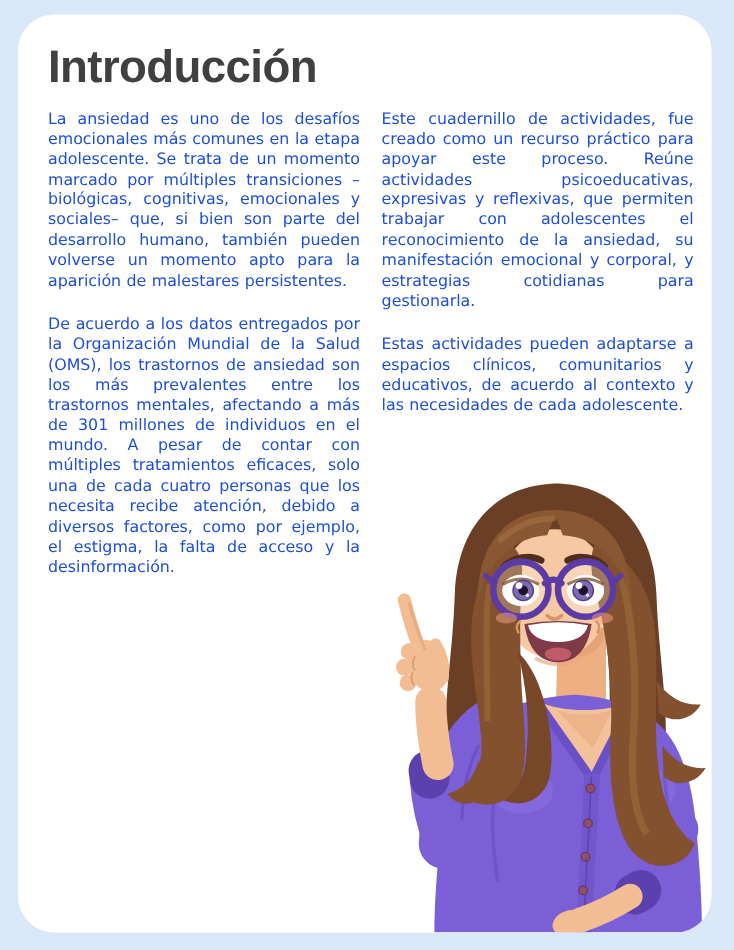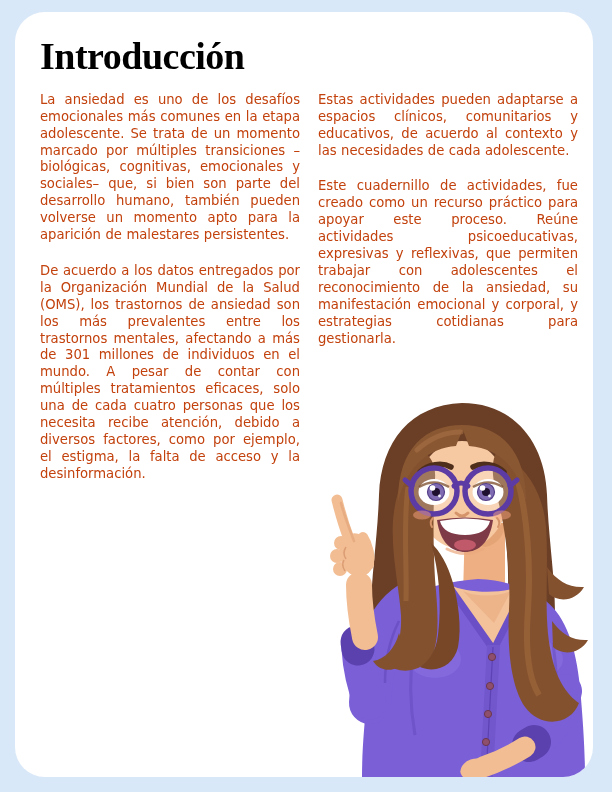--- a/index.html
+++ b/index.html
@@ -16,39 +16,39 @@
     left: 15px;
     top: 12px;
     width: 578px;
     height: 765px;
     background: #ffffff;
     border-radius: 30px;
     overflow: hidden;
   }
   .page-title {
     margin: 24px 0 14px 25px;
-    font-family: Liberation Serif, serif;
+    font-family: Liberation Sans, sans-serif;
     font-weight: bold;
     font-size: 38px;
     line-height: 1.1;
     letter-spacing: -0.5px;
-    color: #000000;
+    color: #404040;
   }
   .cols {
     display: flex;
     gap: 18px;
     padding: 0 15px 0 25px;
   }
   .col { width: 260px; }
   .col p {
     margin: 0 0 19px 0;
     font-size: 13.2px;
     line-height: 16.9px;
     text-align: justify;
-    color: #c2410c;
+    color: #1d4ed8;
     word-spacing: 0.3px;
   }
   .character {
     position: absolute;
     right: 0;
     bottom: 0;
     width: 280px;
     height: 382px;
   }
 </style>
@@ -59,22 +59,22 @@
   <div class="card">
 
     <h1 class="page-title">Introducción</h1>
 
     <div class="cols">
       <div class="col">
         <p>La ansiedad es uno de los desafíos emocionales más comunes en la etapa adolescente. Se trata de un momento marcado por múltiples transiciones –biológicas, cognitivas, emocionales y sociales– que, si bien son parte del desarrollo humano, también pueden volverse un momento apto para la aparición de malestares persistentes.</p>
         <p>De acuerdo a los datos entregados por la Organización Mundial de la Salud (OMS), los trastornos de ansiedad son los más prevalentes entre los trastornos mentales, afectando a más de 301 millones de individuos en el mundo. A pesar de contar con múltiples tratamientos eficaces, solo una de cada cuatro personas que los necesita recibe atención, debido a diversos factores, como por ejemplo, el estigma, la falta de acceso y la desinformación.</p>
       </div>
       <div class="col">
+        <p>Este cuadernillo de actividades, fue creado como un recurso práctico para apoyar este proceso. Reúne actividades psicoeducativas, expresivas y reflexivas, que permiten trabajar con adolescentes el reconocimiento de la ansiedad, su manifestación emocional y corporal, y estrategias cotidianas para gestionarla.</p>
         <p>Estas actividades pueden adaptarse a espacios clínicos, comunitarios y educativos, de acuerdo al contexto y las necesidades de cada adolescente.</p>
-        <p>Este cuadernillo de actividades, fue creado como un recurso práctico para apoyar este proceso. Reúne actividades psicoeducativas, expresivas y reflexivas, que permiten trabajar con adolescentes el reconocimiento de la ansiedad, su manifestación emocional y corporal, y estrategias cotidianas para gestionarla.</p>
       </div>
     </div>
 
     <svg class="character" viewBox="0 0 280 382" role="img">
 
       <g>
         <path d="M149 8 C 98 10 68 46 66 100 C 64 160 52 212 62 254 C 70 282 98 294 116 280 C 106 244 103 196 106 158 C 107 126 111 100 115 84 L 183 84 C 189 100 193 126 194 158 C 197 196 194 244 184 280 C 202 294 230 282 238 254 C 248 212 236 160 234 100 C 232 46 200 8 149 8 Z" fill="#6b3f26"></path>
       </g>
 
       <g>

